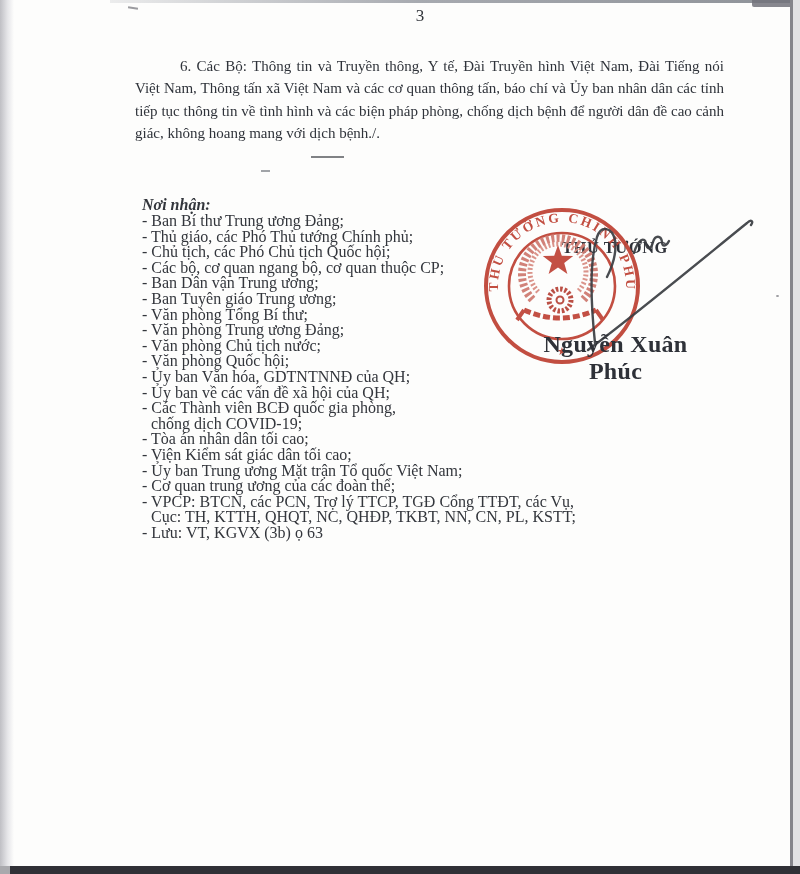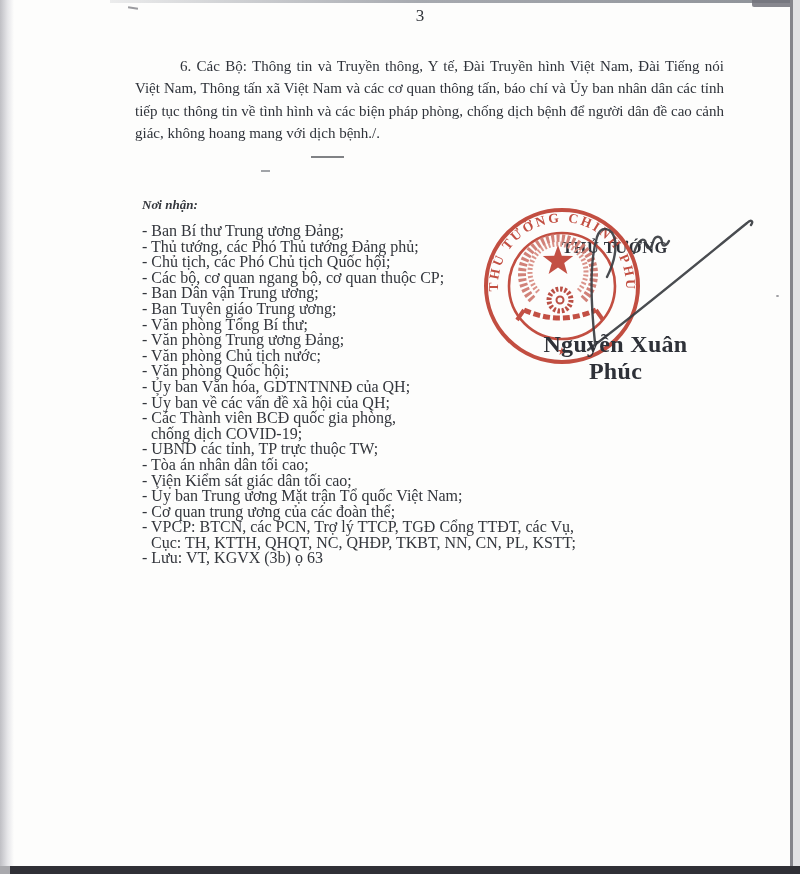--- a/index.html
+++ b/index.html
@@ -30,22 +30,22 @@
                  background:#9a9a9e; border-radius:50%; }
   
   .page-number { position:absolute; left:380px; top:6px; width:80px;
                  text-align:center; font-size:17px; }
   .body-paragraph {
     position:absolute; left:135px; top:55px; width:589px;
     font-size:15px; line-height:22.4px; text-align:justify; text-indent:45px;
     color:#2f333a;
   }
   .recipients { position:absolute; left:142px; top:197px; width:430px; }
-  .recipients-title { font-weight:bold; font-style:italic; font-size:13px;
-                 line-height:16px; margin-bottom:10px; }
+  .recipients-title { font-weight:bold; font-style:italic; font-size:16px;
+                 line-height:16px; margin-bottom:0; }
   .recipient-line { font-size:16px; line-height:15.6px; white-space:nowrap; }
   .recipient-line.indent { padding-left:9px; }
   .sign-title { position:absolute; left:530px; top:195px; width:170px; text-align:center;
                  font-weight:bold; font-size:16.5px; letter-spacing:.5px; color:#2e3138;margin-top:43px; }
   .sign-name  { position:absolute; left:528px; top:331px; width:175px; text-align:center;
                  font-weight:bold; font-size:24px; letter-spacing:.3px; color:#2e3138; }
   .stamp { position:absolute; left:482px; top:206px; width:160px; height:160px;
                  opacity:.95; filter:blur(.3px); }
   .signature-svg { position:absolute; left:575px; top:205px; width:200px; height:155px; }
 </style>
@@ -67,34 +67,33 @@
   <div class="artifact-dot"></div>
 
   <div class="page-number">3</div>
 
   <div class="body-paragraph">6. Các Bộ: Thông tin và Truyền thông, Y tế, Đài Truyền hình Việt Nam, Đài Tiếng nói Việt Nam, Thông tấn xã Việt Nam và các cơ quan thông tấn, báo chí và Ủy ban nhân dân các tỉnh tiếp tục thông tin về tình hình và các biện pháp phòng, chống dịch bệnh để người dân đề cao cảnh giác, không hoang mang với dịch bệnh./.</div>
 
   <div class="recipients">
     <div class="recipients-title">Nơi nhận:</div>
     <div>
         <div class="recipient-line">- Ban Bí thư Trung ương Đảng;</div>
-        <div class="recipient-line">- Thủ tướng, các Phó Thủ tướng Đảng phủ;</div>
+        <div class="recipient-line">- Thủ giáo, các Phó Thủ tướng Chính phủ;</div>
         <div class="recipient-line">- Chủ tịch, các Phó Chủ tịch Quốc hội;</div>
         <div class="recipient-line">- Các bộ, cơ quan ngang bộ, cơ quan thuộc CP;</div>
         <div class="recipient-line">- Ban Dân vận Trung ương;</div>
         <div class="recipient-line">- Ban Tuyên giáo Trung ương;</div>
         <div class="recipient-line">- Văn phòng Tổng Bí thư;</div>
         <div class="recipient-line">- Văn phòng Trung ương Đảng;</div>
         <div class="recipient-line">- Văn phòng Chủ tịch nước;</div>
         <div class="recipient-line">- Văn phòng Quốc hội;</div>
         <div class="recipient-line">- Ủy ban Văn hóa, GDTNTNNĐ của QH;</div>
         <div class="recipient-line">- Ủy ban về các vấn đề xã hội của QH;</div>
         <div class="recipient-line">- Các Thành viên BCĐ quốc gia phòng,</div>
         <div class="recipient-line indent">chống dịch COVID-19;</div>
-        <div class="recipient-line">- UBND các tỉnh, TP trực thuộc TW;</div>
         <div class="recipient-line">- Tòa án nhân dân tối cao;</div>
         <div class="recipient-line">- Viện Kiểm sát giác dân tối cao;</div>
         <div class="recipient-line">- Ủy ban Trung ương Mặt trận Tổ quốc Việt Nam;</div>
         <div class="recipient-line">- Cơ quan trung ương của các đoàn thể;</div>
         <div class="recipient-line">- VPCP: BTCN, các PCN, Trợ lý TTCP, TGĐ Cổng TTĐT, các Vụ,</div>
         <div class="recipient-line indent">Cục: TH, KTTH, QHQT, NC, QHĐP, TKBT, NN, CN, PL, KSTT;</div>
         <div class="recipient-line">- Lưu: VT, KGVX (3b) ọ 63</div>
       </div>
   </div>
 

